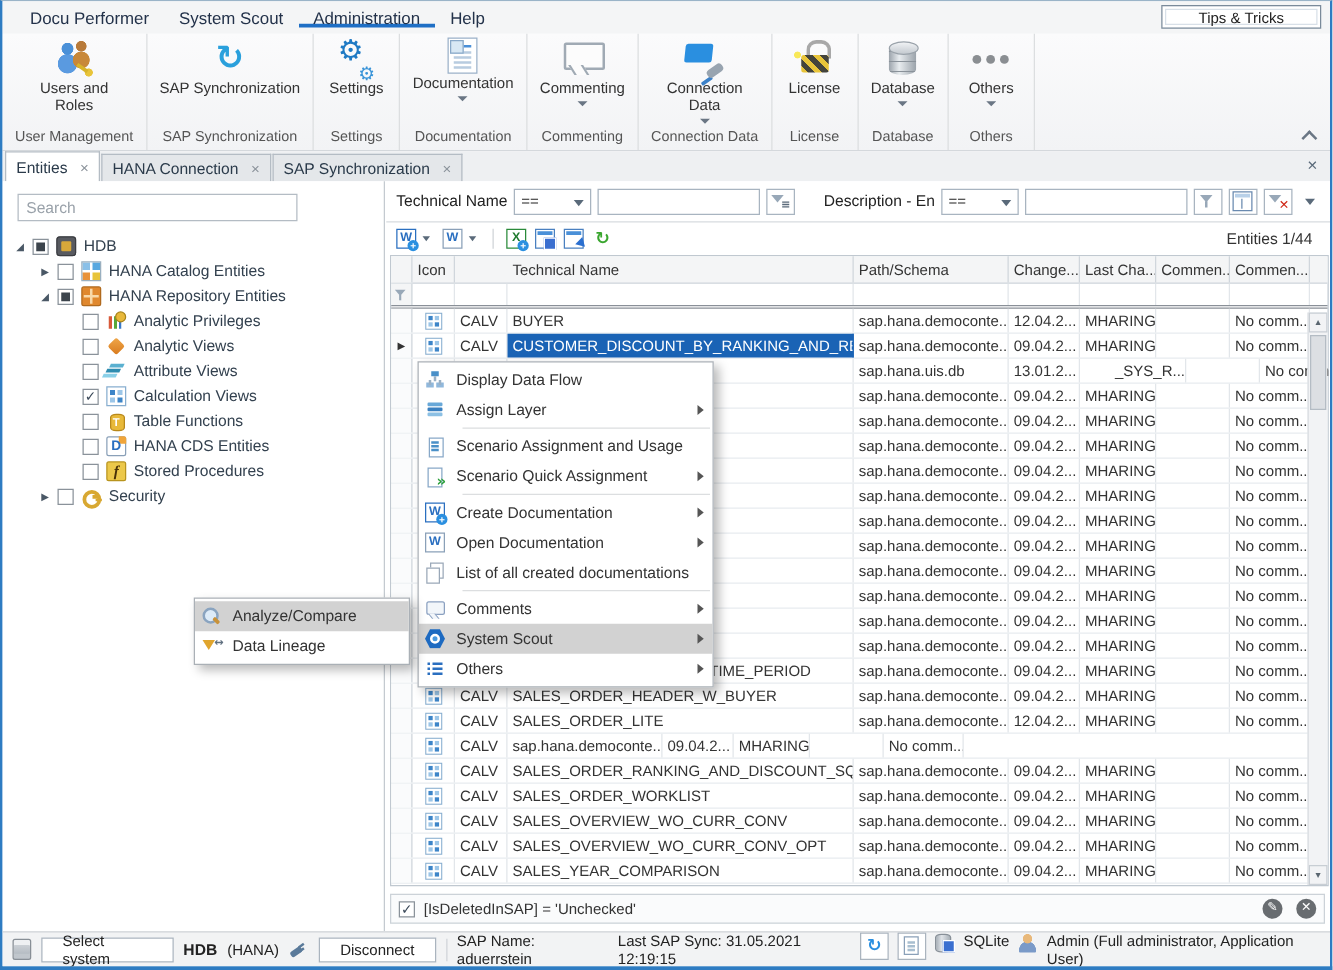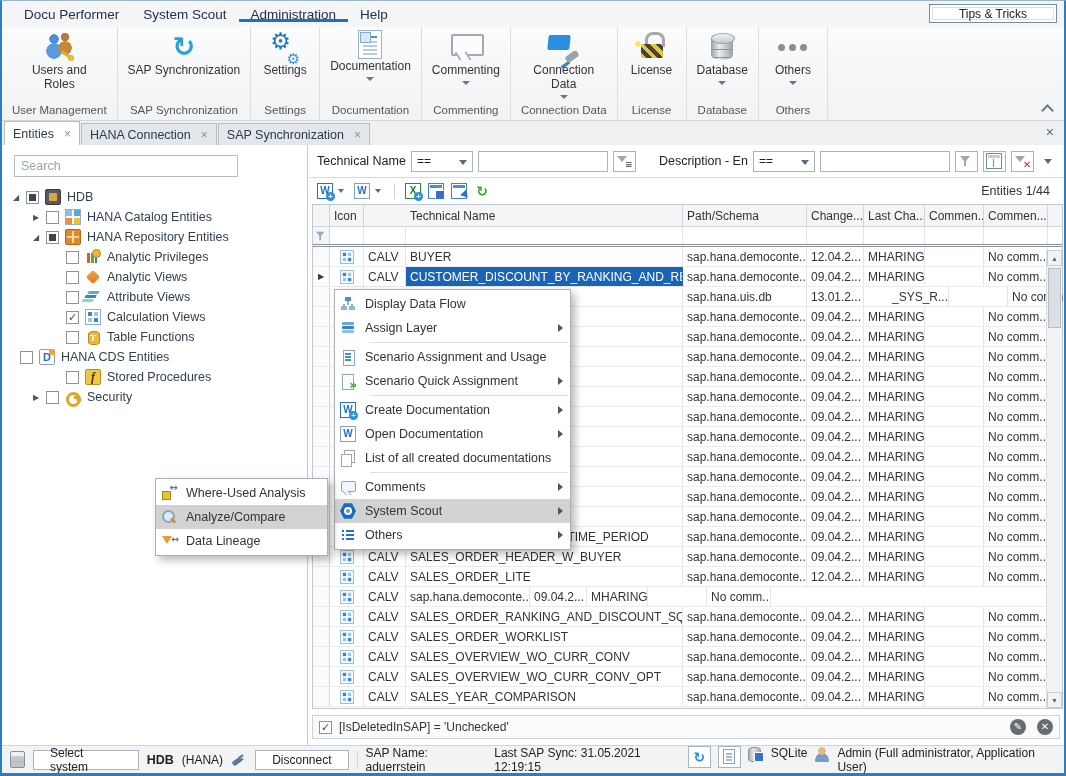--- a/index.html
+++ b/index.html
@@ -374,21 +374,21 @@
             <span class="cb checked"></span>
             <span class="ic ic-calculation-views"></span>
             <span class="tlabel2">Calculation Views</span>
           </div>
           <div class="trow" style="padding-left: 46px;">
             <span class="tarrow"></span>
             <span class="cb unchecked"></span>
             <span class="ic ic-table-functions"></span>
             <span class="tlabel2">Table Functions</span>
           </div>
-          <div class="trow" style="">
+          <div class="trow" style="padding-left: 46px;">
             <span class="tarrow"></span>
             <span class="cb unchecked"></span>
             <span class="ic ic-hana-cds"></span>
             <span class="tlabel2">HANA CDS Entities</span>
           </div>
           <div class="trow" style="padding-left: 46px;">
             <span class="tarrow"></span>
             <span class="cb unchecked"></span>
             <span class="ic ic-stored-procedures"></span>
             <span class="tlabel2">Stored Procedures</span>
@@ -814,24 +814,20 @@
           <span class="st st-doc"></span>
         </div>
       <span class="st st-sqlite"></span>
       <span>SQLite</span>
       <span class="st st-person"></span>
       <span>Admin (Full administrator, Application User)</span>
     </div>
   </div>
 
   <div class="cmenu csub" id="submenu">
-      <div class="cmi">
-        <span class="ic ic-where-used"></span>
-        <span class="clabel">Where-Used Analysis</span>
-      </div>
       <div class="cmi hl">
         <span class="ic ic-magnifier"></span>
         <span class="clabel">Analyze/Compare</span>
       </div>
       <div class="cmi">
         <span class="ic ic-data-lineage"></span>
         <span class="clabel">Data Lineage</span>
       </div>
     </div>
   <div class="cmenu cmain" id="cmenu">

